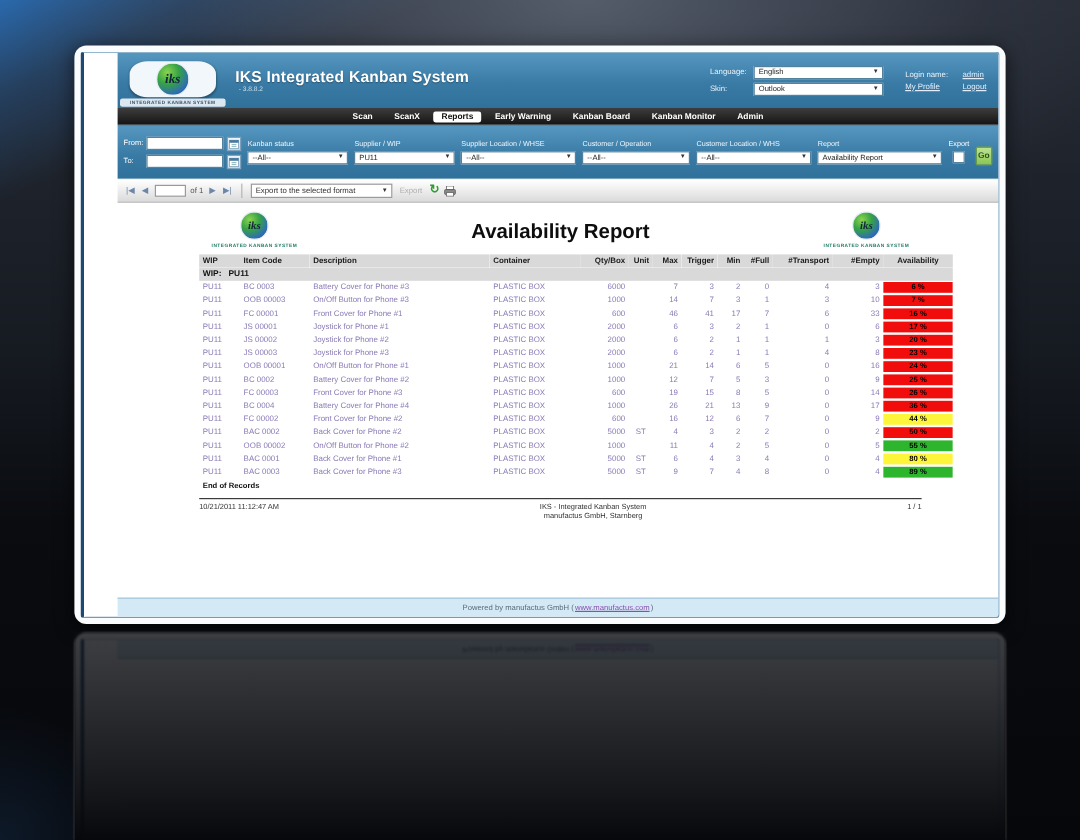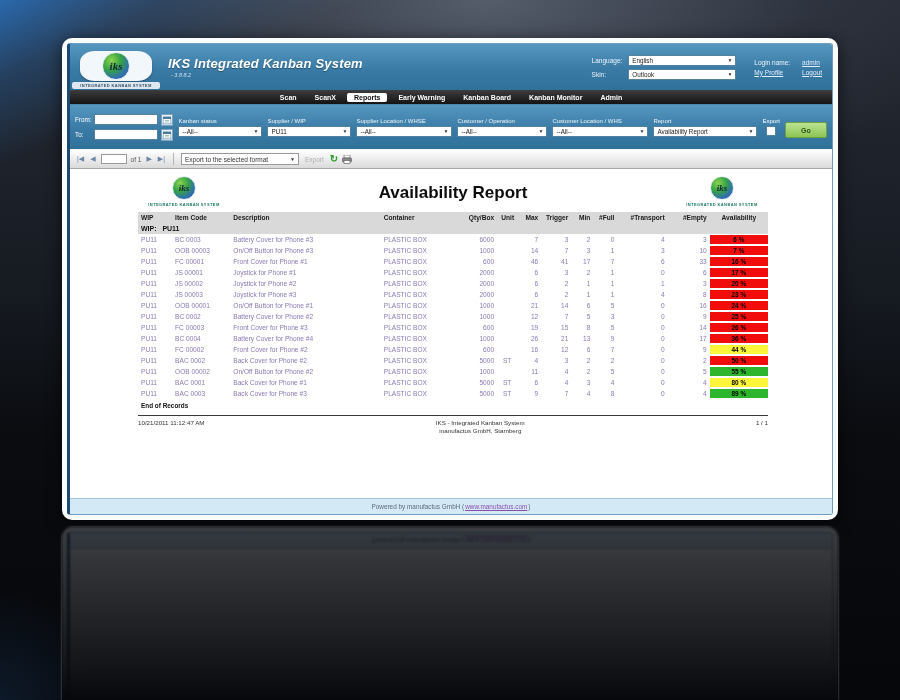--- a/index.html
+++ b/index.html
@@ -8,30 +8,30 @@
     background:
       radial-gradient(ellipse 640px 300px at 54% 0%, rgba(130,140,158,.50), rgba(70,77,92,.22) 52%, rgba(0,0,0,0) 74%),
       linear-gradient(155deg, rgba(42,108,178,.95) 0%, rgba(42,108,178,.35) 7%, rgba(42,108,178,0) 15%),
       radial-gradient(circle 160px at 0% 100%, rgba(40,90,150,.22), rgba(0,0,0,0) 70%),
       linear-gradient(180deg,#272c36 0%,#161a21 42%,#0a0c10 62%,#06070a 100%);
   }
   
   .window{position:absolute;left:62px;top:38px;width:776px;height:482px;box-sizing:border-box;
     background:#fbfcfd;border-radius:10px;padding:5px;box-shadow:0 3px 16px rgba(0,0,0,.6);}
   .app{width:100%;height:100%;box-sizing:border-box;display:flex;flex-direction:column;overflow:hidden;
-    background:#fff;border:1px solid #6f9cbc;border-left:3px solid #1d4a74;border-radius:3px;}
+    background:#fff;border:1px solid #6f9cbc;border-left:3px solid #1d4a74;border-radius:3px;padding-left:28px;}
   
   .app-header{flex:0 0 auto;height:46px;background:linear-gradient(180deg,#5697c0 0%,#3a7ba6 55%,#30719a 100%);
     display:flex;align-items:center;padding:0 10px;color:#fff;}
   .logo-pill{width:72px;height:30px;background:#f2f7fb;border-radius:15px/11px;display:flex;align-items:center;justify-content:center;position:relative;margin-top:-2px;box-shadow:0 1px 2px rgba(0,0,0,.3);}
   .logo-globe{width:26px;height:26px;border-radius:50%;border:1px solid #e6eef5;
     background:radial-gradient(circle at 32% 28%, #8ad44e, #36a245 38%, #2f6db3 72%, #1d4f86);
     display:flex;align-items:center;justify-content:center;color:#10243a;font-style:italic;font-weight:bold;font-size:11px;font-family:"Liberation Serif",serif;}
   .logo-caption{position:absolute;bottom:-8px;left:-8px;right:-8px;background:#dde7ef;color:#39536b;font-size:4px;font-weight:bold;text-align:center;letter-spacing:.4px;padding:1px 0;border-radius:2px;}
-  .app-titles{margin-left:16px;font-style:italic;}
+  .app-titles{margin-left:16px;}
   .app-title{font-size:13px;font-weight:bold;letter-spacing:.2px;text-shadow:0 1px 1px rgba(0,0,0,.35);}
   .app-version{font-size:5.5px;color:#cfe2ee;margin:1px 0 0 3px;}
   .header-right{margin-left:auto;display:flex;gap:18px;align-items:center;}
   .hr-grid{display:grid;grid-template-columns:auto auto;gap:3px 6px;align-items:center;font-size:6.5px;}
   .hr-label{color:#eaf3f9;}
   .mini-select{box-sizing:border-box;height:11px;background:#fff;border:1px solid #54819e;display:flex;align-items:center;justify-content:space-between;padding:0 3px;color:#222;font-size:6.3px;white-space:nowrap;overflow:hidden;}
   .mini-select .arrow{font-size:5px;color:#333;margin-left:3px;}
   .sel-110{width:108px}
   .session-grid{display:grid;grid-template-columns:auto auto;gap:3px 12px;font-size:6.5px;align-items:center;}
   .wlink{color:#e2eefc;text-decoration:underline;cursor:pointer;}

